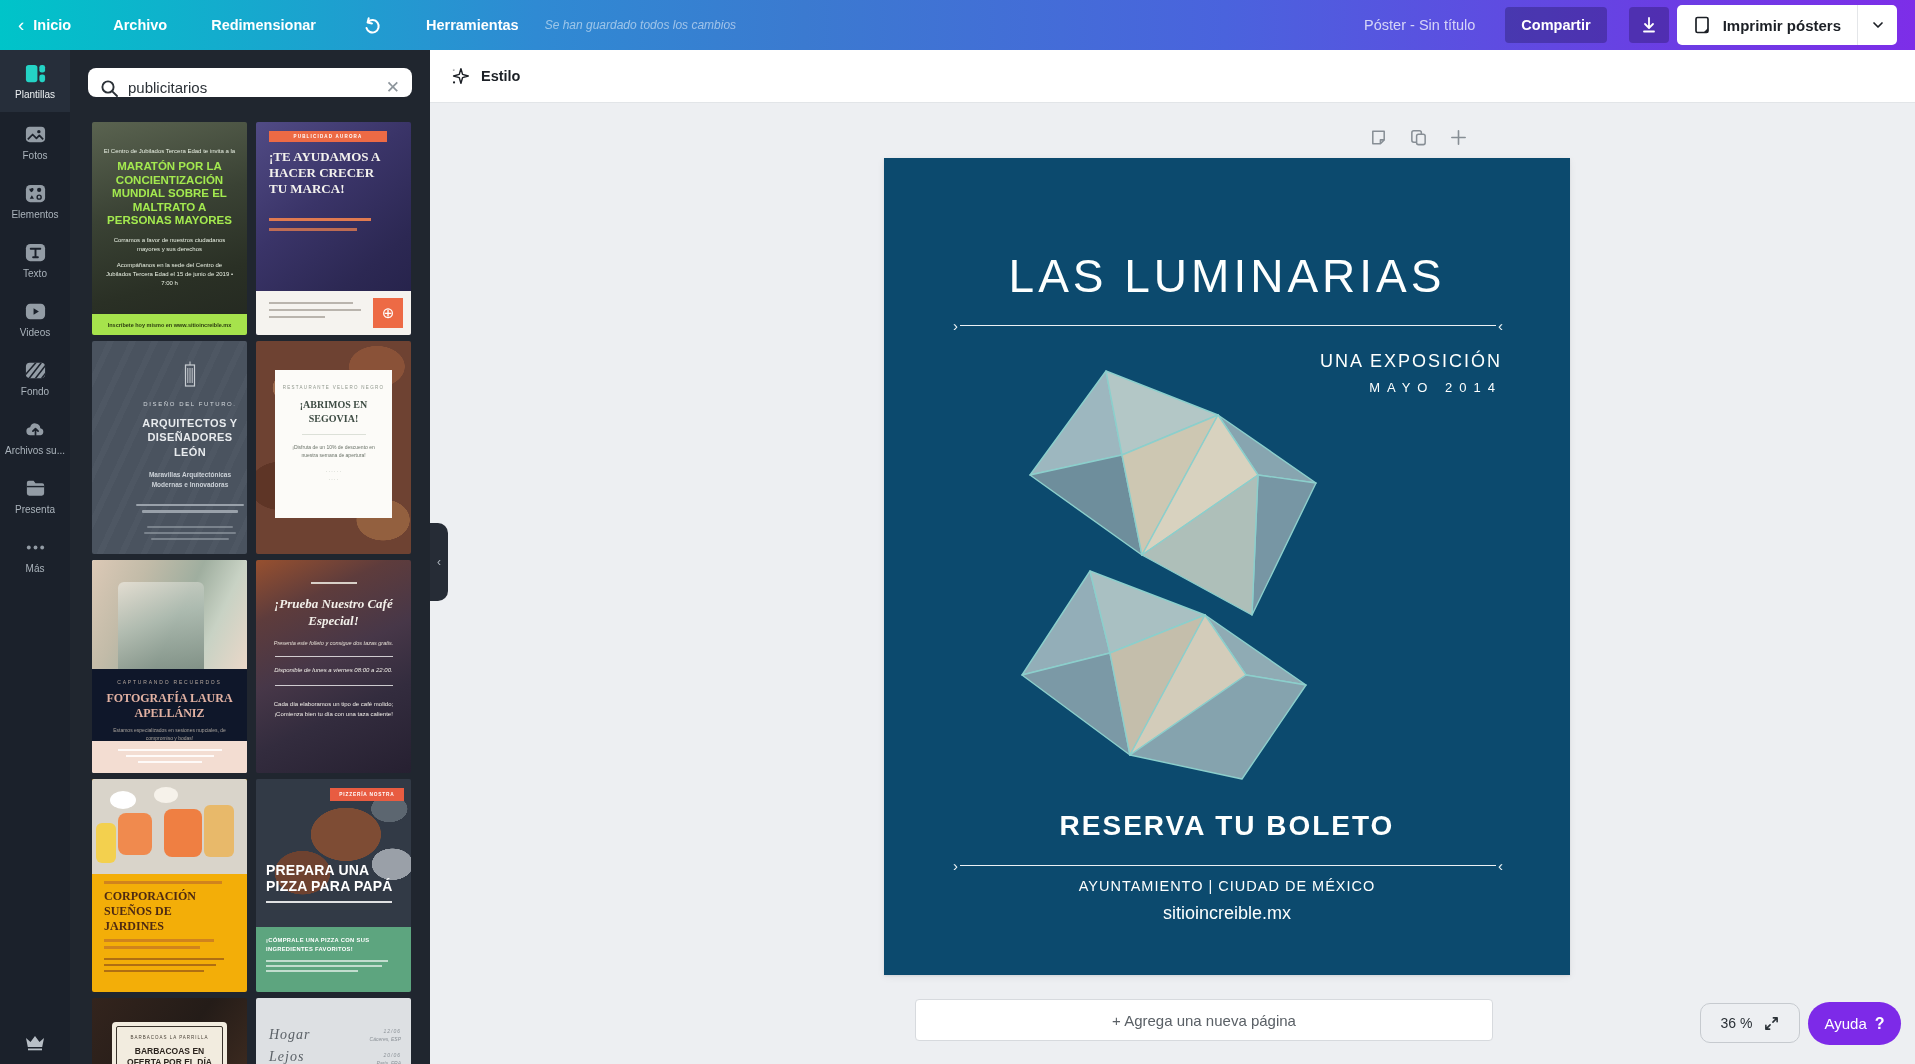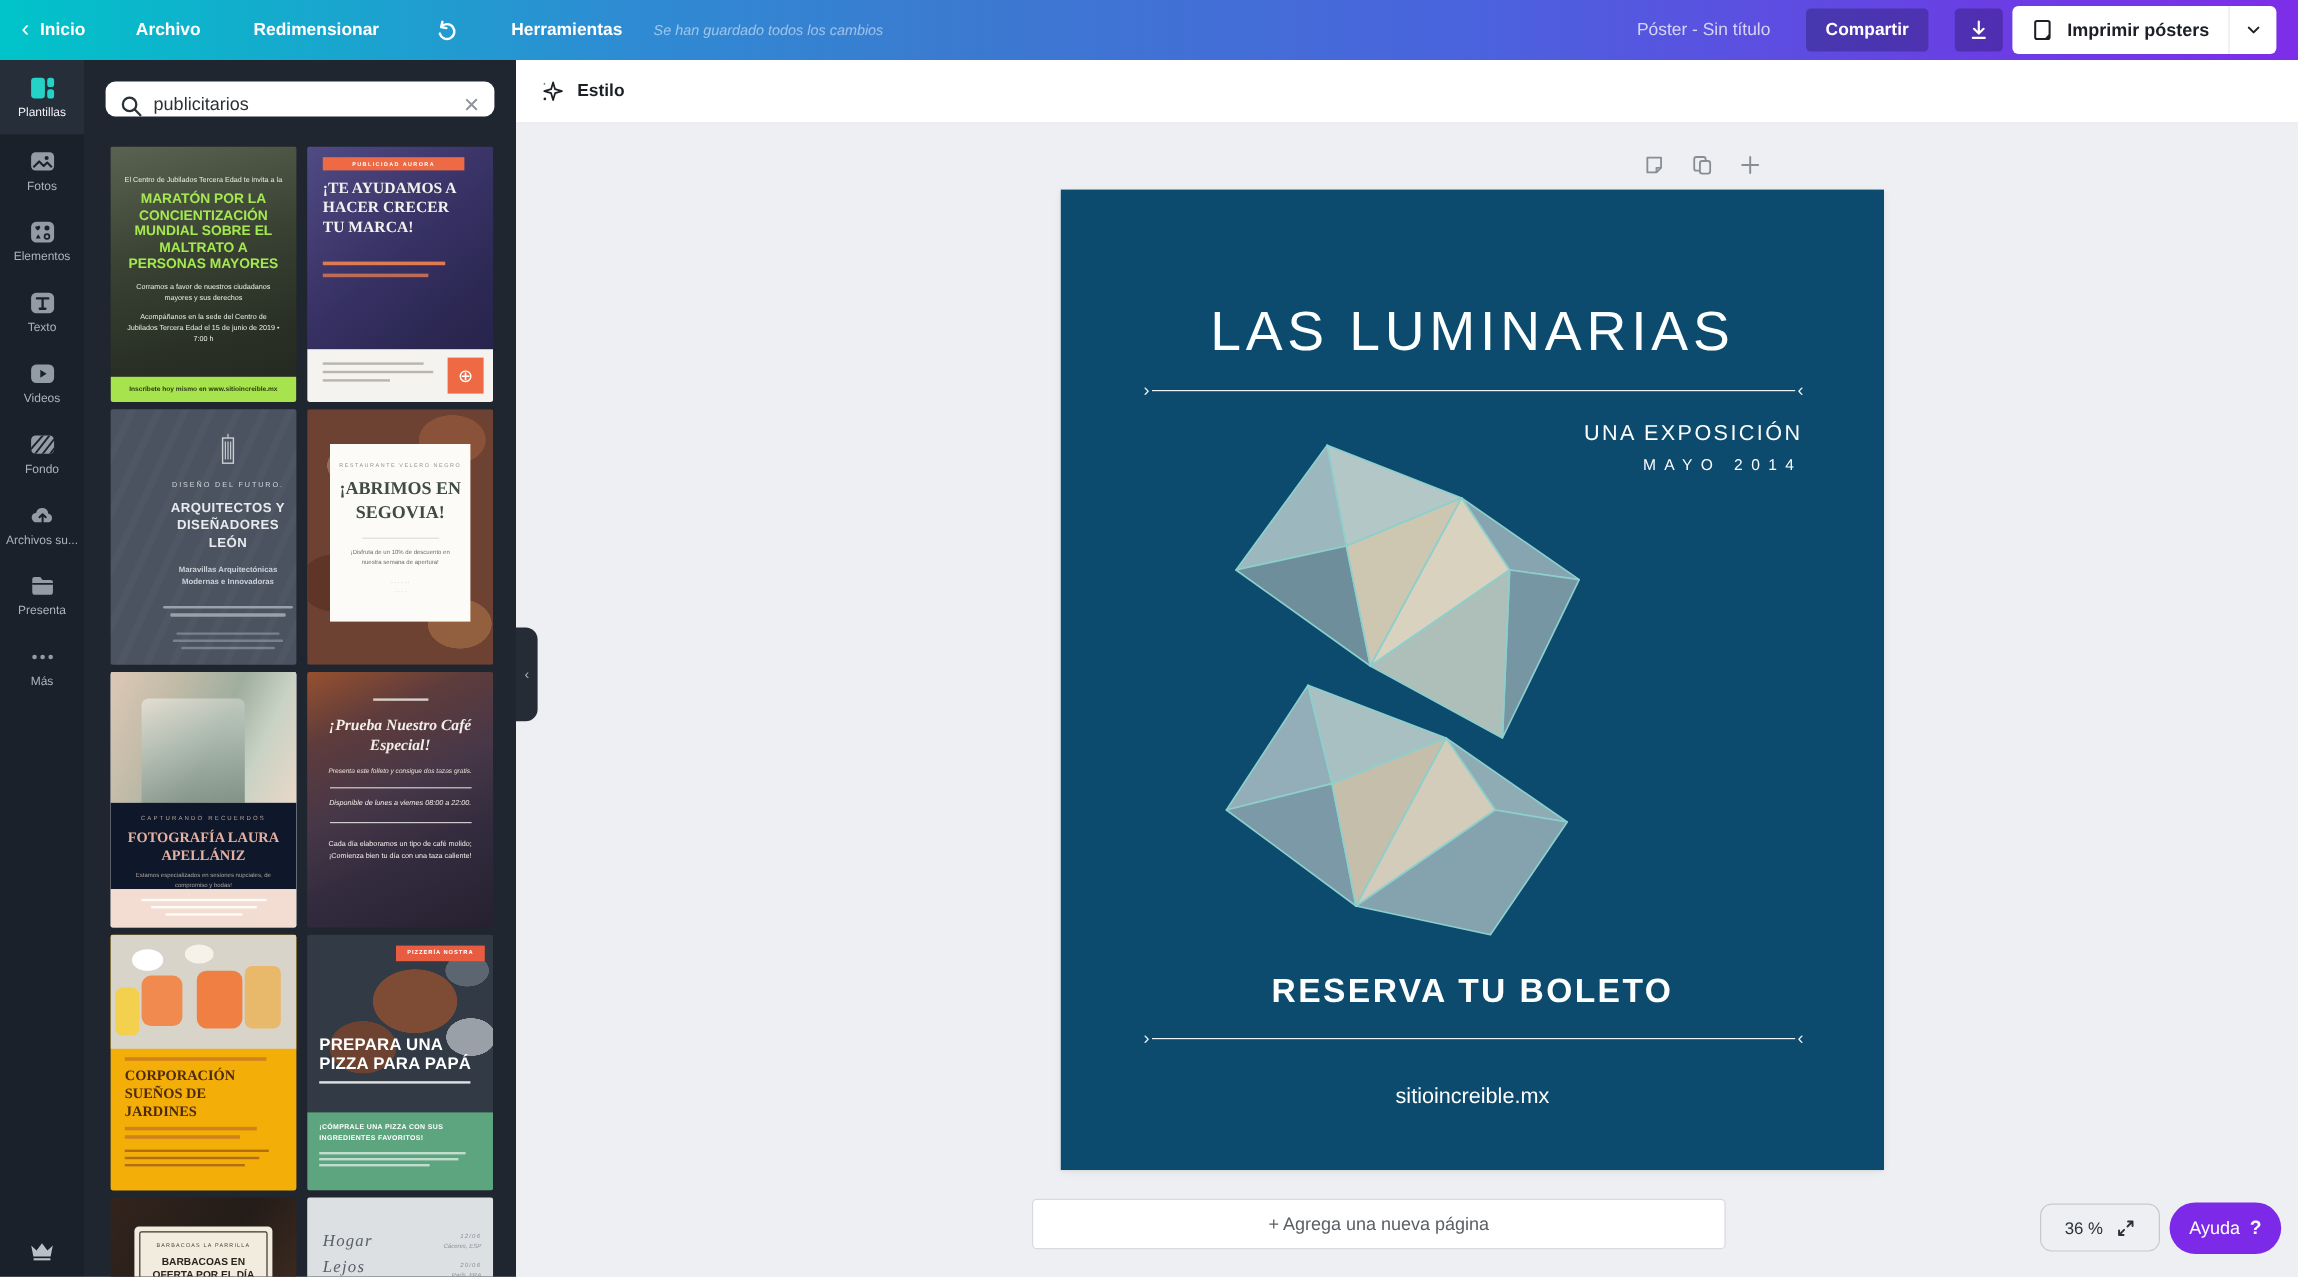--- a/index.html
+++ b/index.html
@@ -77,21 +77,21 @@
 
   
   .t4 { background:#6e4232 radial-gradient(34px 26px at 24% 22%,#9c6a4e 0 60%,transparent 61%); }
   .t4 .meat1 { position:absolute; inset:0;
     background:radial-gradient(46px 34px at 78% 12%,#8a5238 0 60%,transparent 61%),
                radial-gradient(52px 40px at 16% 68%,#5e3526 0 60%,transparent 61%),
                radial-gradient(44px 34px at 82% 84%,#93603f 0 60%,transparent 61%),
                radial-gradient(40px 30px at 60% 48%,#7c4a30 0 60%,transparent 61%); }
   .t4 .card { position:absolute; left:19px; top:29px; width:117px; height:148px; background:#fcfbf8; text-align:center; }
   .t4 .top { font-size:4.5px; letter-spacing:1.3px; color:#8f978c; margin-top:15px; }
-  .t4 .ttl { font-family:"Liberation Serif",serif; font-size:15px; font-weight:700; color:#3e4c44; line-height:1.35; margin-top:8px; }
+  .t4 .ttl { font-family:"Liberation Serif",serif; font-size:10px; font-weight:700; color:#3e4c44; line-height:1.35; margin-top:8px; }
   .t4 .hr { width:64px; height:1px; background:#dce0d8; margin:9px auto 0; }
   .t4 .bd { font-size:5px; color:#6a7268; line-height:1.6; margin-top:8px; padding:0 10px; }
   .t4 .tiny { font-size:4.5px; color:#9aa096; line-height:1.7; margin-top:9px; }
 
   
   .t5 { background:#fff; }
   .t5 .photo { position:absolute; left:0; top:0; right:0; height:109px;
     background:linear-gradient(115deg,#dcc9b6 0%,#c2bba8 28%,#9fae9f 55%,#c8d2c4 75%,#ead7c8 100%); }
   .t5 .photo:after { content:""; position:absolute; left:26px; top:22px; width:86px; height:87px;
     background:linear-gradient(160deg,#e8e4da 0%,#aebcb2 45%,#6e8076 100%); border-radius:6px 6px 0 0; opacity:.8; }
@@ -176,21 +176,21 @@
   .p-div .line { flex:1; height:1px; background:rgba(255,255,255,.92); margin:0 2px; }
   .p-div1 { top:160px; }
   .p-div2 { top:700px; }
   .p-sub { position:absolute; right:68px; top:193px; font-size:18px; letter-spacing:2px; }
   .p-date { position:absolute; right:68px; top:222px; font-size:13px; letter-spacing:7px; }
   .p-art { position:absolute; left:136px; top:205px; }
   .p-cta { position:absolute; left:0; right:0; top:652px; text-align:center; font-size:28px; font-weight:600; letter-spacing:2px; }
   .p-org { position:absolute; left:0; right:0; top:720px; text-align:center; font-size:14.5px; letter-spacing:1px; }
   .p-site { position:absolute; left:0; right:0; top:745px; text-align:center; font-size:18px; }
 
-  .add-page { position:absolute; left:860px; top:999px; width:578px; height:42px; background:#fff;
+  .add-page { position:absolute; left:915px; top:999px; width:578px; height:42px; background:#fff;
     border:1px solid #d7dade; border-radius:4px; color:#5a6066; font-size:15px; display:flex;
     align-items:center; justify-content:center; cursor:pointer; font-family:inherit; }
 
   .zoom-pill { position:absolute; left:1700px; top:1003px; width:100px; height:40px; border:1px solid #c6cacf;
     border-radius:10px; display:flex; align-items:center; justify-content:center; gap:12px;
     color:#2b3137; font-size:14px; cursor:pointer; }
   .help-pill { position:absolute; left:1808px; top:1002px; width:93px; height:43px; background:#7d2ae8;
     border-radius:22px; color:#fff; display:flex; align-items:center; justify-content:center; gap:8px;
     font-size:15px; cursor:pointer; }
   .help-pill b { font-size:16px; }
@@ -538,20 +538,21 @@
         <polygon points="226,312 286,322 222,416 110,392" fill="#85a3ae"></polygon>
       </g>
     </svg>
 
     <div class="p-cta">RESERVA TU BOLETO</div>
     <div class="p-div p-div2">
       <span class="arrow">›</span>
         <span class="line"></span>
         <span class="arrow">‹</span>
     </div>
+    <div class="p-org">AYUNTAMIENTO | CIUDAD DE MÉXICO</div>
     <div class="p-site">sitioincreible.mx</div>
   </div>
 
   <button class="add-page">+ Agrega una nueva página</button>
 
   <div class="zoom-pill">
     <span>36 %</span>
     <svg width="15" height="15" viewBox="0 0 16 16">
         <path d="M10 2 h4 v4 M14 2 L9.5 6.5 M6 14 H2 v-4 M2 14 L6.5 9.5" fill="none" stroke="#2b3137" stroke-width="1.7" stroke-linecap="round" stroke-linejoin="round"></path>
       </svg>

